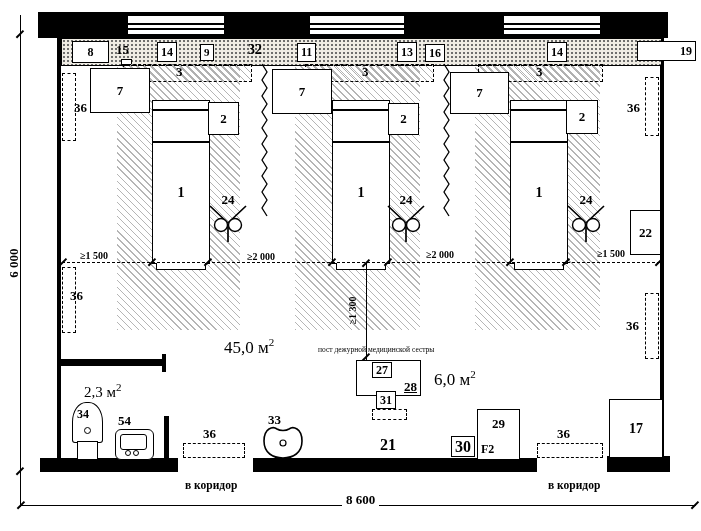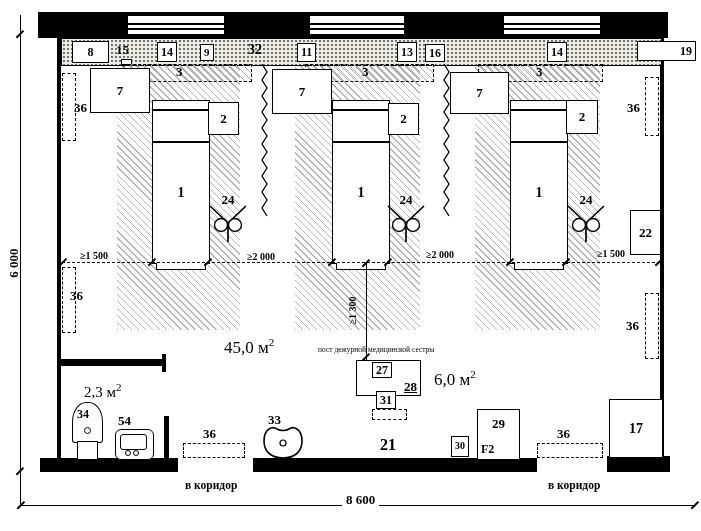--- a/index.html
+++ b/index.html
@@ -235,21 +235,21 @@
   <div class="dashedrect" style="left:183px;top:443px;width:60px;height:13px;background:transparent;"></div>
 
   <div class="plabel" style="left:268px;top:413px;">33</div>
   <svg style="left:261px;top:423px;" width="44" height="37" viewBox="0 0 44 37">
     <path d="M3 18 C3 5 12 3 16 6 C19 8 25 8 28 6 C32 3 41 5 41 18 C41 30 32 35 22 35 C12 35 3 30 3 18 Z" fill="#fff" stroke="#000" stroke-width="1.6"></path>
     <circle cx="22" cy="20" r="3" fill="#fff" stroke="#000" stroke-width="1.2"></circle>
   </svg>
 
   <div class="plabel" style="left:356px;top:437px;font-size:16px;margin-left:24px;">21</div>
 
-  <div class="blabel" style="left:451px;top:436px;height:19px;font-size:10px;">
+  <div class="blabel" style="left:451px;top:436px;height:19px;font-size:16px;">
       <span>30</span>
     </div>
   <div class="box" style="left:477px;top:409px;width:41px;height:49px;">
     <span style="position:absolute;left:0;right:0;top:6px;text-align:center;">29</span>
     <span style="position:absolute;left:3px;bottom:2px;font-size:12px;">F2</span>
   </div>
 
   <div class="plabel" style="left:557px;top:427px;">36</div>
   <div class="dashedrect" style="left:537px;top:443px;width:64px;height:13px;background:transparent;"></div>
 

